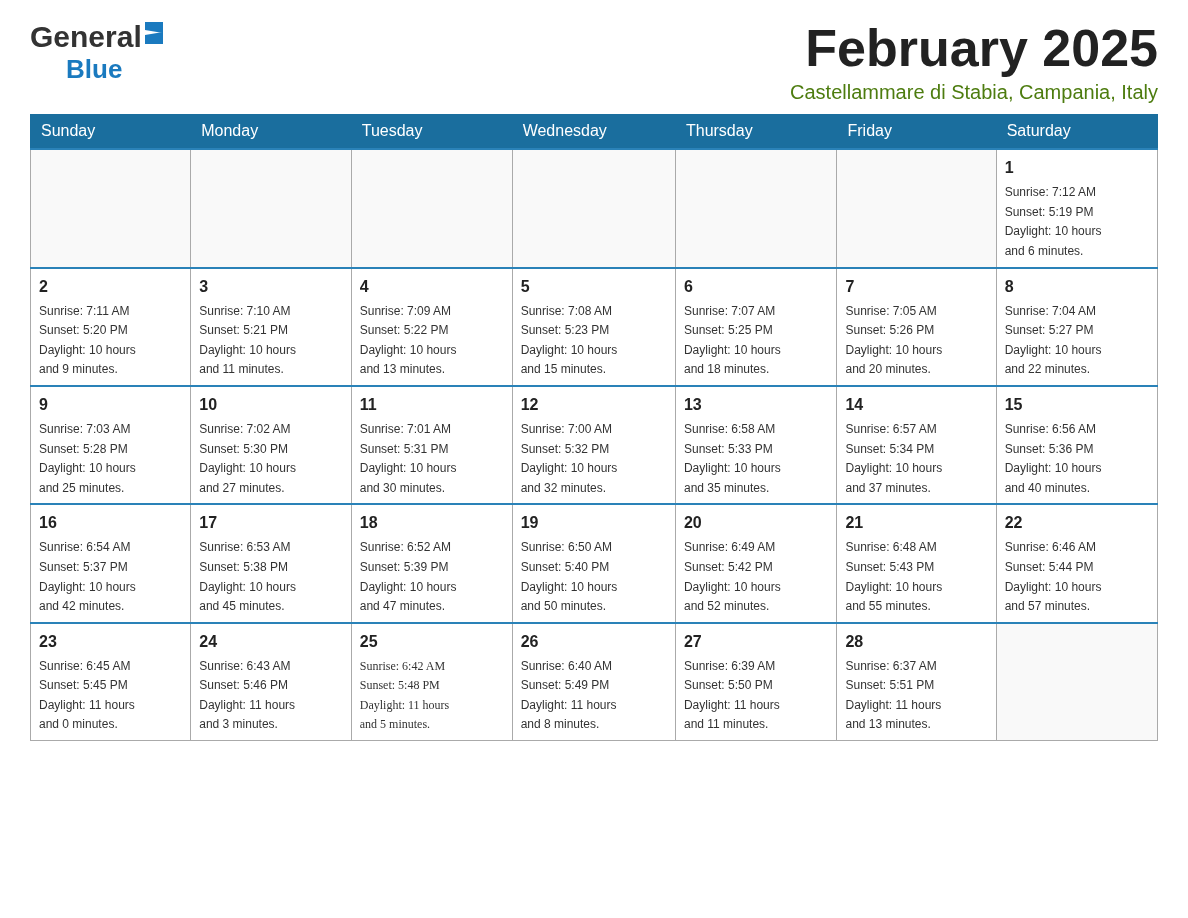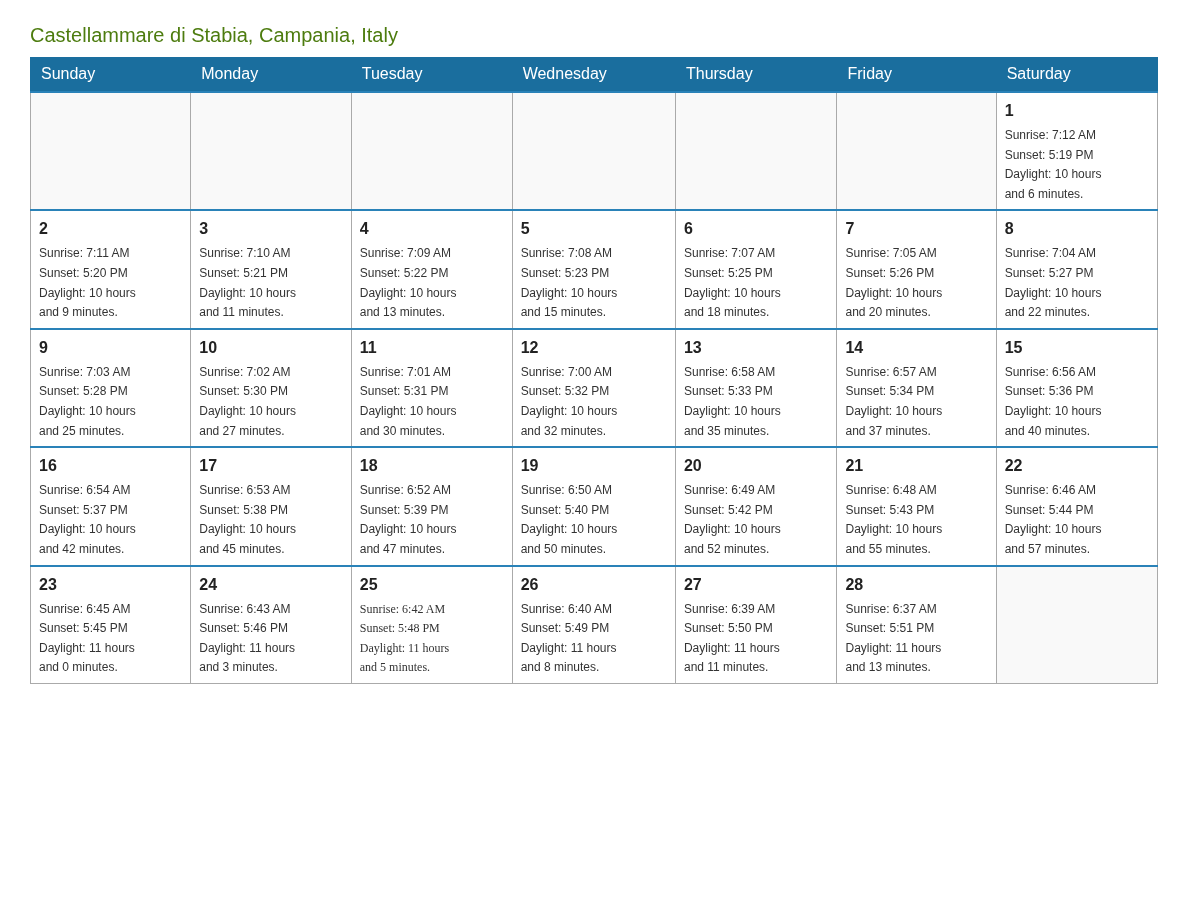--- a/index.html
+++ b/index.html
@@ -102,21 +102,36 @@
       font-size: 26px;
       font-weight: bold;
       color: #1a7abf;
       margin-left: 36px;
     }
   </style>
 </head>
 <body>
 
 <div class="header">
+  <div class="logo">
+    <div class="logo-wrapper">
+      <span class="logo-text-general">General</span>
+      <span style="display:inline-block; margin-left:3px; vertical-align:middle; position:relative; top:-2px;">
+        <svg width="18" height="22" viewBox="0 0 18 22">
+          <polygon points="0,0 18,0 18,11 0,8" fill="#1a7abf"></polygon>
+          <polygon points="0,13 18,10 18,22 0,22" fill="#1a7abf"></polygon>
+        </svg>
+      </span>
+    </div>
+    <div class="logo-line2">
+      <span class="logo-text-blue">Blue</span>
+    </div>
+  </div>
   <div class="title-block">
+    <div class="month-title">February 2025</div>
     <div class="location-title">Castellammare di Stabia, Campania, Italy</div>
   </div>
 </div>
 
 <table class="calendar">
   <thead>
     <tr>
       <th>Sunday</th>
       <th>Monday</th>
       <th>Tuesday</th>

